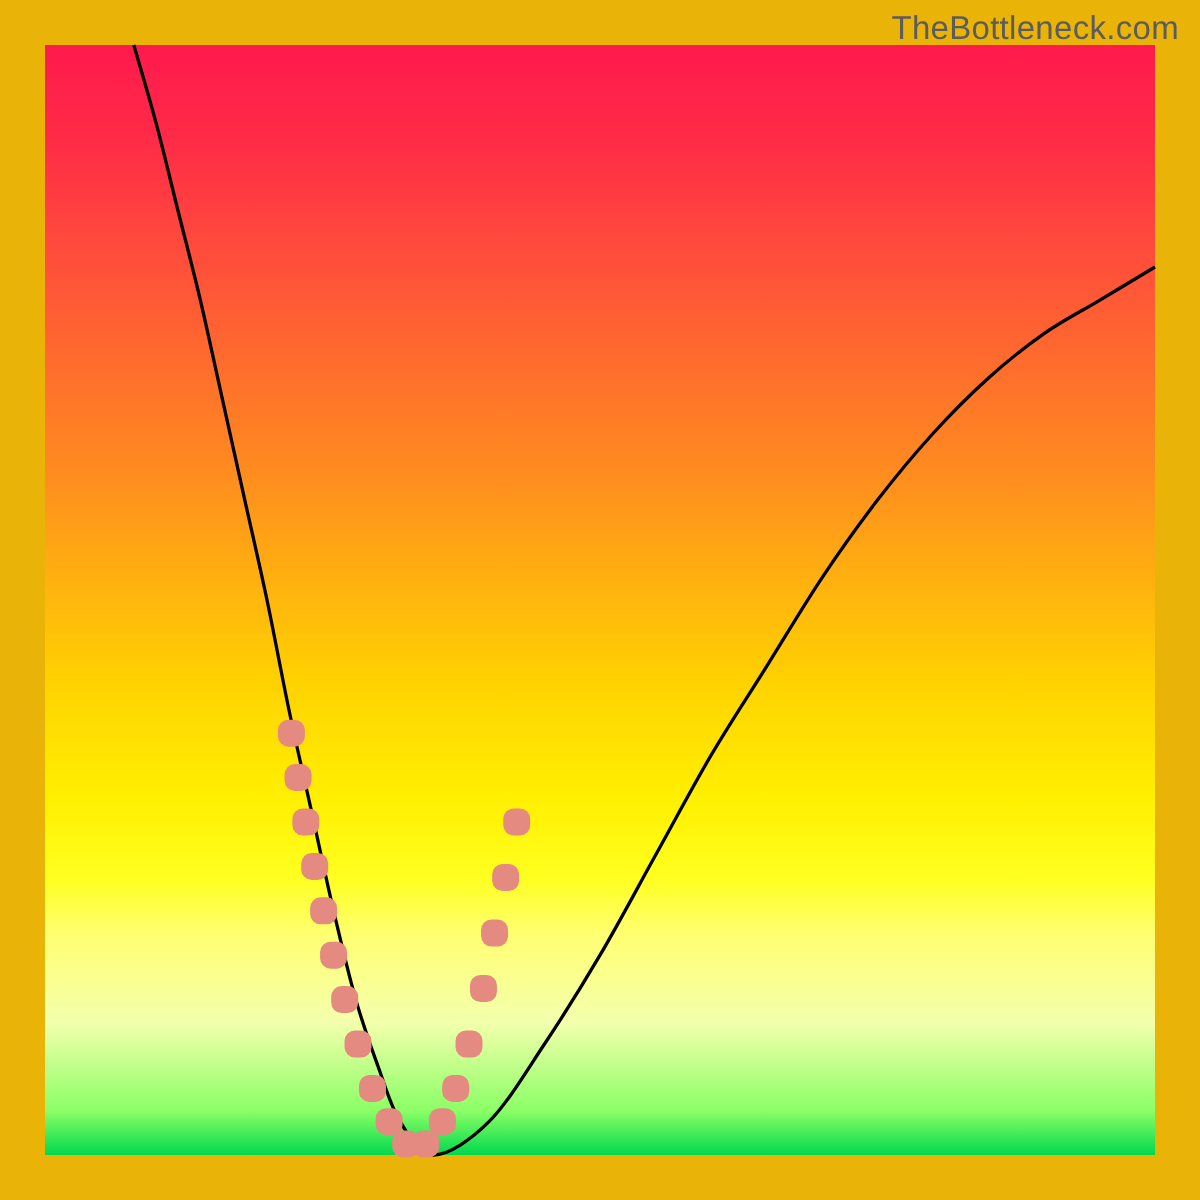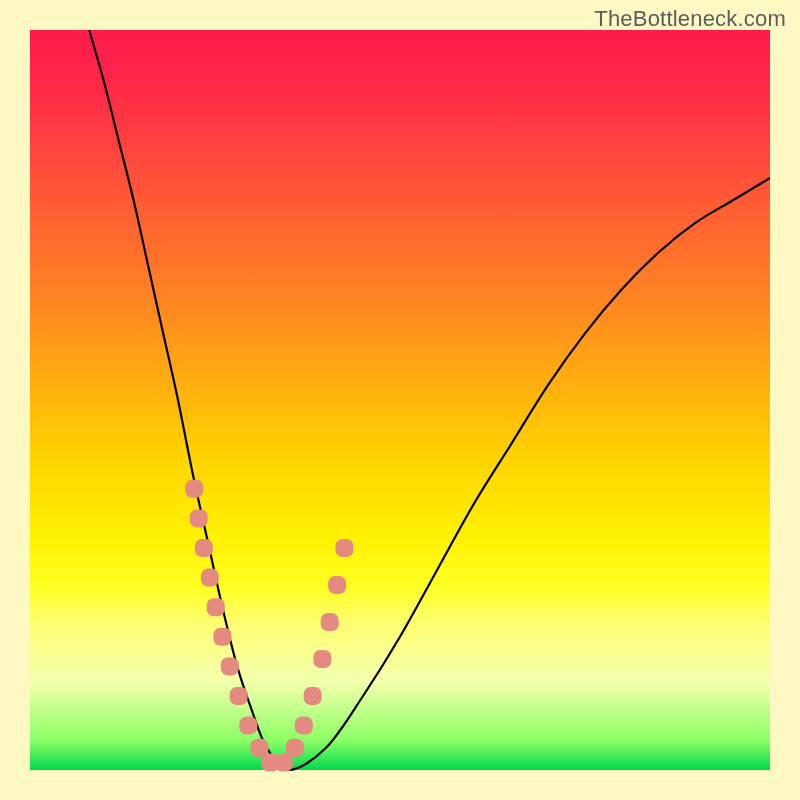--- a/index.html
+++ b/index.html
@@ -10,21 +10,21 @@
     background: #000;
     overflow: hidden;
     font-family: Arial, Helvetica, sans-serif;
   }
   .frame {
     position: absolute;
     left: 0;
     top: 0;
     width: 800px;
     height: 800px;
-    background: #fef9c3;
+    background: #eab308;
   }
   .plot {
     position: absolute;
     left: 30px;
     top: 30px;
     width: 740px;
     height: 740px;
     
     background: linear-gradient(
       to bottom,

